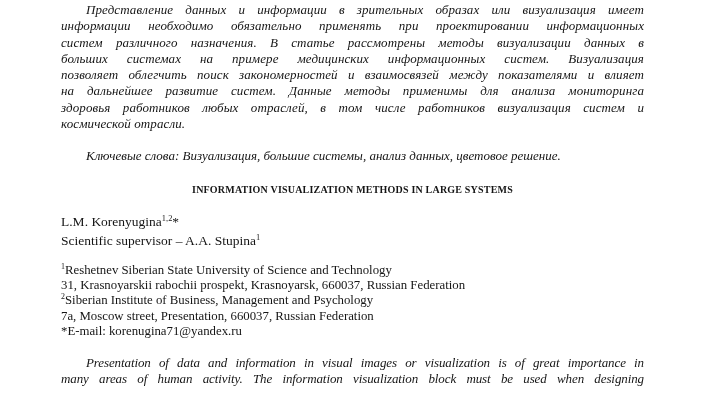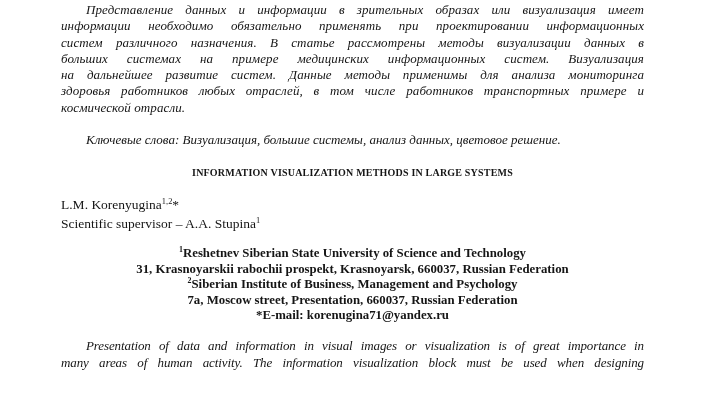--- a/index.html
+++ b/index.html
@@ -48,24 +48,22 @@
     letter-spacing: 0.2px;
   }
   .authors {
     margin-top: 14px;
     text-align: left;
     font-size: 13.5px;
     line-height: 19px;
   }
   .affiliations {
     margin-top: 13px;
-    text-align: center;
     font-size: 12.8px;
     line-height: 15.4px;
-    font-weight: bold;
   }
   sup {
     font-size: 0.62em;
     line-height: 0;
     vertical-align: super;
   }
   .en-abstract {
     margin-top: 15px;
     font-style: italic;
     font-size: 13px;
@@ -77,22 +75,23 @@
 </head>
 <body>
 
 <div class="doc">
 
   <div class="ru-abstract">
       <div class="jline">Представление данных и информации в зрительных образах или визуализация имеет</div>
       <div class="jline">информации необходимо обязательно применять при проектировании информационных</div>
       <div class="jline">систем различного назначения. В статье рассмотрены методы визуализации данных в</div>
       <div class="jline">больших системах на примере медицинских информационных систем. Визуализация</div>
+      <div class="jline">позволяет облегчить поиск закономерностей и взаимосвязей между показателями и влияет</div>
       <div class="jline">на дальнейшее развитие систем. Данные методы применимы для анализа мониторинга</div>
-      <div class="jline">здоровья работников любых отраслей, в том числе работников транспортных примере и</div>
+      <div class="jline">здоровья работников любых отраслей, в том числе работников визуализация систем и</div>
       <div class="jline">космической отрасли.</div>
     </div>
 
   <div class="keywords">Ключевые слова: Визуализация, большие системы, анализ данных, цветовое решение.</div>
 
   <h1 class="title">INFORMATION VISUALIZATION METHODS IN LARGE SYSTEMS</h1>
 
   <div class="authors">
     <div>
       <span>L.M. Korenyugina</span><sup>1,2</sup><span>*</span>

